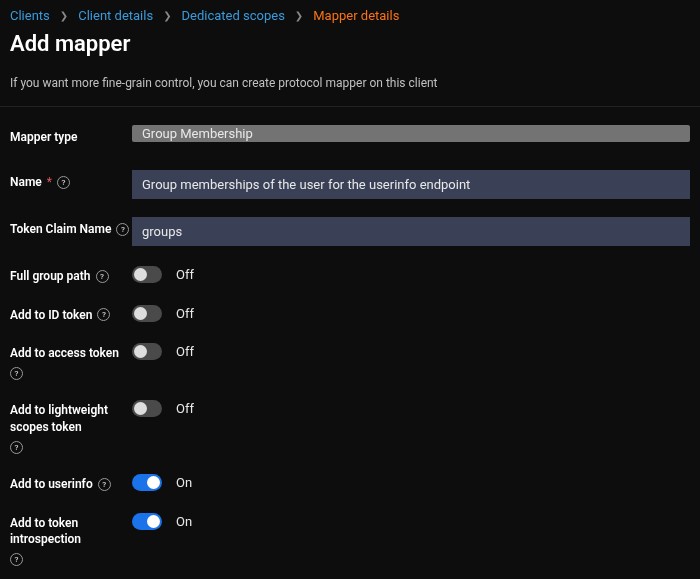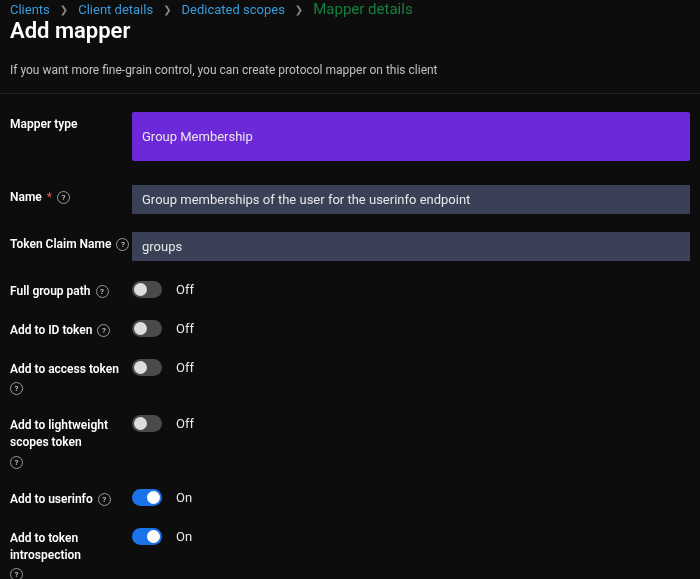--- a/index.html
+++ b/index.html
@@ -6,28 +6,28 @@
     body {
       width: 700px;
       height: 579px;
       background: #0d0d0d;
       color: #fff;
       font-family: -apple-system, BlinkMacSystemFont, "Segoe UI", Roboto, sans-serif;
       font-size: 13px;
       overflow: hidden;
     }
     .breadcrumb {
-      padding: 0 10px;
+      padding: 8px 10px;
       display: flex;
       align-items: center;
       gap: 10px;
     }
     .breadcrumb a { color: #3a9bdc; text-decoration: none; font-size: 13px; }
     .breadcrumb .sep { color: #888; font-size: 10px; }
-    .breadcrumb .current { color: #15803d; font-size: 15px; text-align: center; }
+    .breadcrumb .current { color: #f97316; font-size: 13px; text-align: center; }
     .header { padding: 0 10px 16px 10px; border-bottom: 1px solid #222; }
     .header h1 { font-size: 22px; font-weight: 600; margin-bottom: 20px; }
     .header .sub { color: #c0c0c0; font-size: 12px; }
     .form { padding: 18px 10px; }
     .row {
       display: flex;
       align-items: flex-start;
       margin-bottom: 18px;
     }
     .row.first { margin-bottom: 24px; }
@@ -45,23 +45,23 @@
     .required { color: #e05a5a; font-size: 12px; }
     .help-icon {
       width: 13px; height: 13px;
       border: 1px solid #999; border-radius: 50%;
       display: inline-flex; align-items: center; justify-content: center;
       font-size: 8px; color: #ccc; font-weight: 600;
       flex-shrink: 0;
     }
     .value-col { flex: 1; }
     .readonly-field {
-      background: #6d28d9;
+      background: #737373;
       color: #e8e8e8;
-      padding: 17px 10px;
+      padding: 1px 10px;
       border-radius: 2px;
       font-size: 13px;
     }
     .input-field {
       width: 100%;
       background: #3a4056;
       color: #e8e8e8;
       padding: 7px 10px;
       border: none;
       border-radius: 0;

